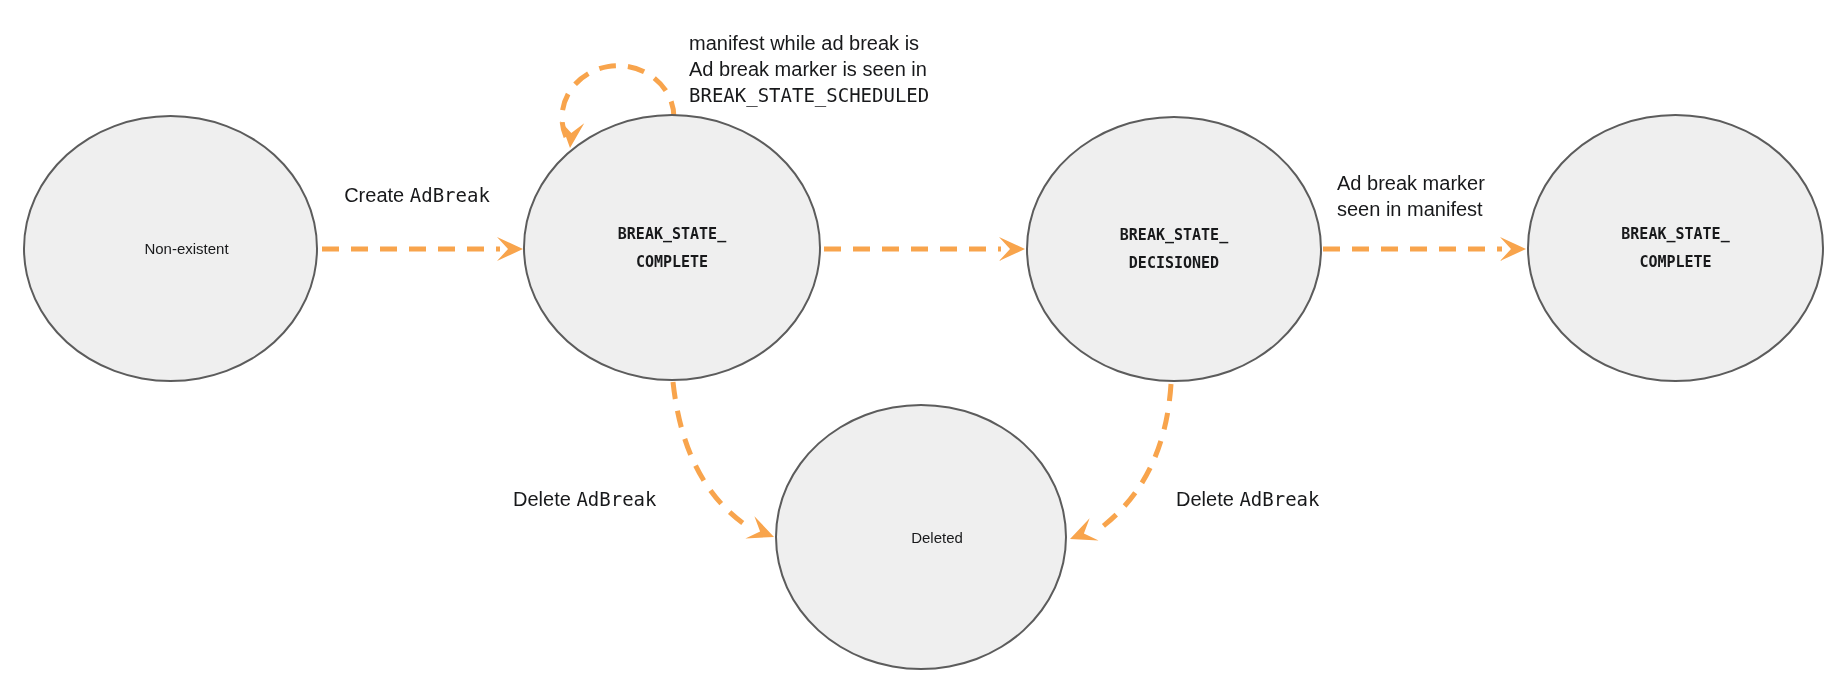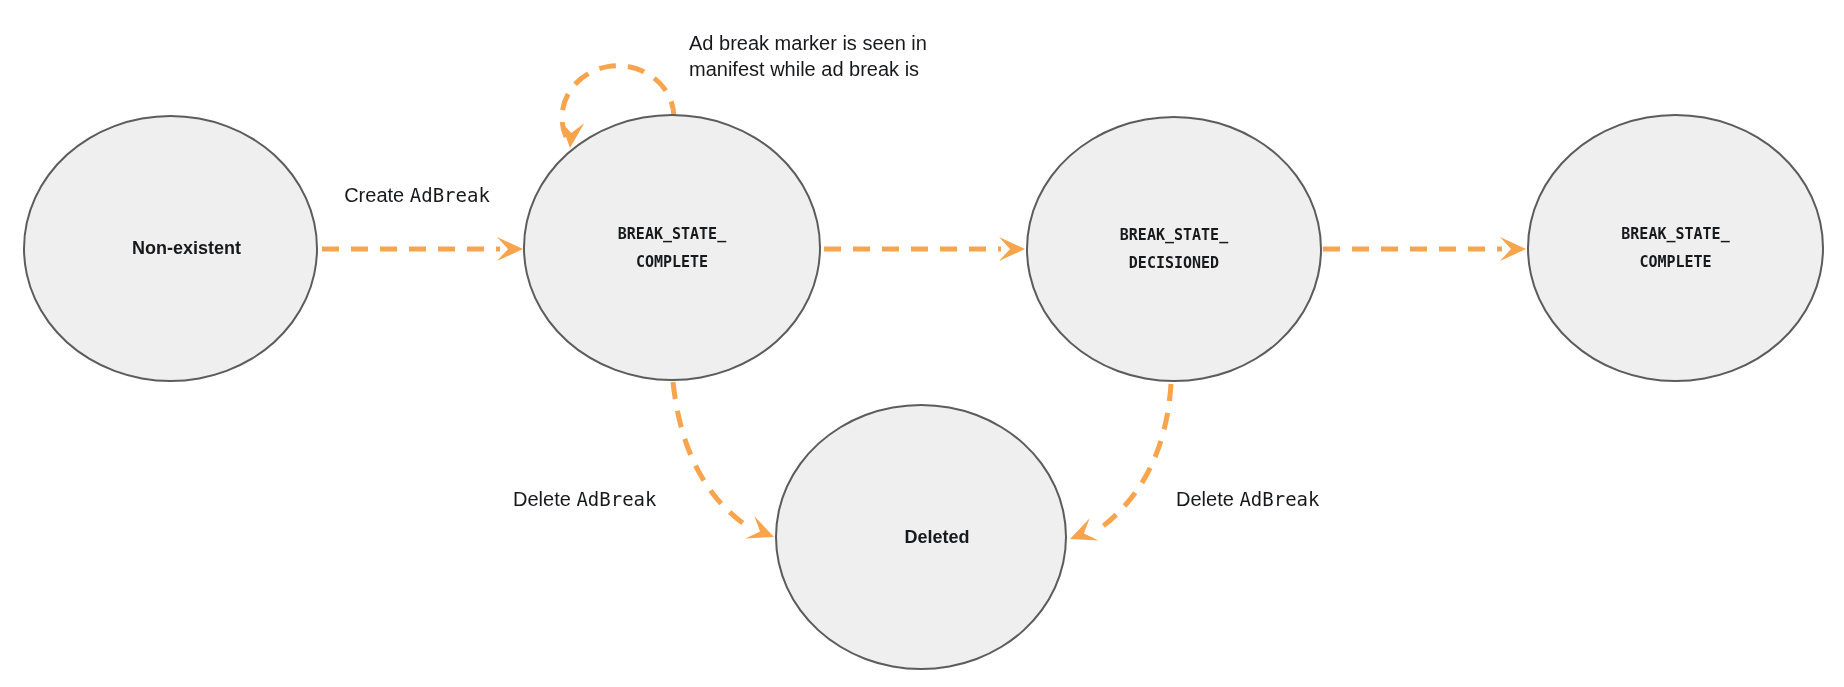--- a/index.html
+++ b/index.html
@@ -33,22 +33,22 @@
     border:2px solid var(--node-border);
     box-sizing:border-box;
     display:flex;
     flex-direction:column;
     align-items:center;
     justify-content:center;
     text-align:center;
   }
   .node-label-sans{
     font-family:"Liberation Sans", sans-serif;
-    font-weight:bold;
-    font-size:18px;
+    font-weight:normal;
+    font-size:15px;
     line-height:27px;
     color:var(--text);
     margin-left:32px;
   }
   .node-label-mono{
     font-family:"DejaVu Sans Mono", monospace;
     font-weight:bold;
     font-size:15px;
     line-height:28px;
     color:var(--text);
@@ -115,25 +115,30 @@
 
   <div class="node" style="left:775px; top:404px; width:292px; height:266px;">
     <span class="node-label-sans">Deleted</span>
   </div>
 
   <div class="edge-label center" style="left:317px; top:182px; width:200px;">
     <span>Create </span><span class="mono">AdBreak</span>
   </div>
 
   <div class="edge-label" style="left:689px; top:30px;">
+    <span class="line">manifest while ad break is</span>
     <span class="line">Ad break marker is seen in</span>
-    <span class="line">manifest while ad break is</span>
+    <span class="line mono">BREAK_STATE_SCHEDULED</span>
   </div>
 
 
+  <div class="edge-label" style="left:1337px; top:170px;">
+    <span class="line">Ad break marker</span>
+    <span class="line">seen in manifest</span>
+  </div>
 
   <div class="edge-label" style="left:513px; top:486px;">
     <span>Delete </span><span class="mono">AdBreak</span>
   </div>
 
   <div class="edge-label" style="left:1176px; top:486px;">
     <span>Delete </span><span class="mono">AdBreak</span>
   </div>
 
 </div>

